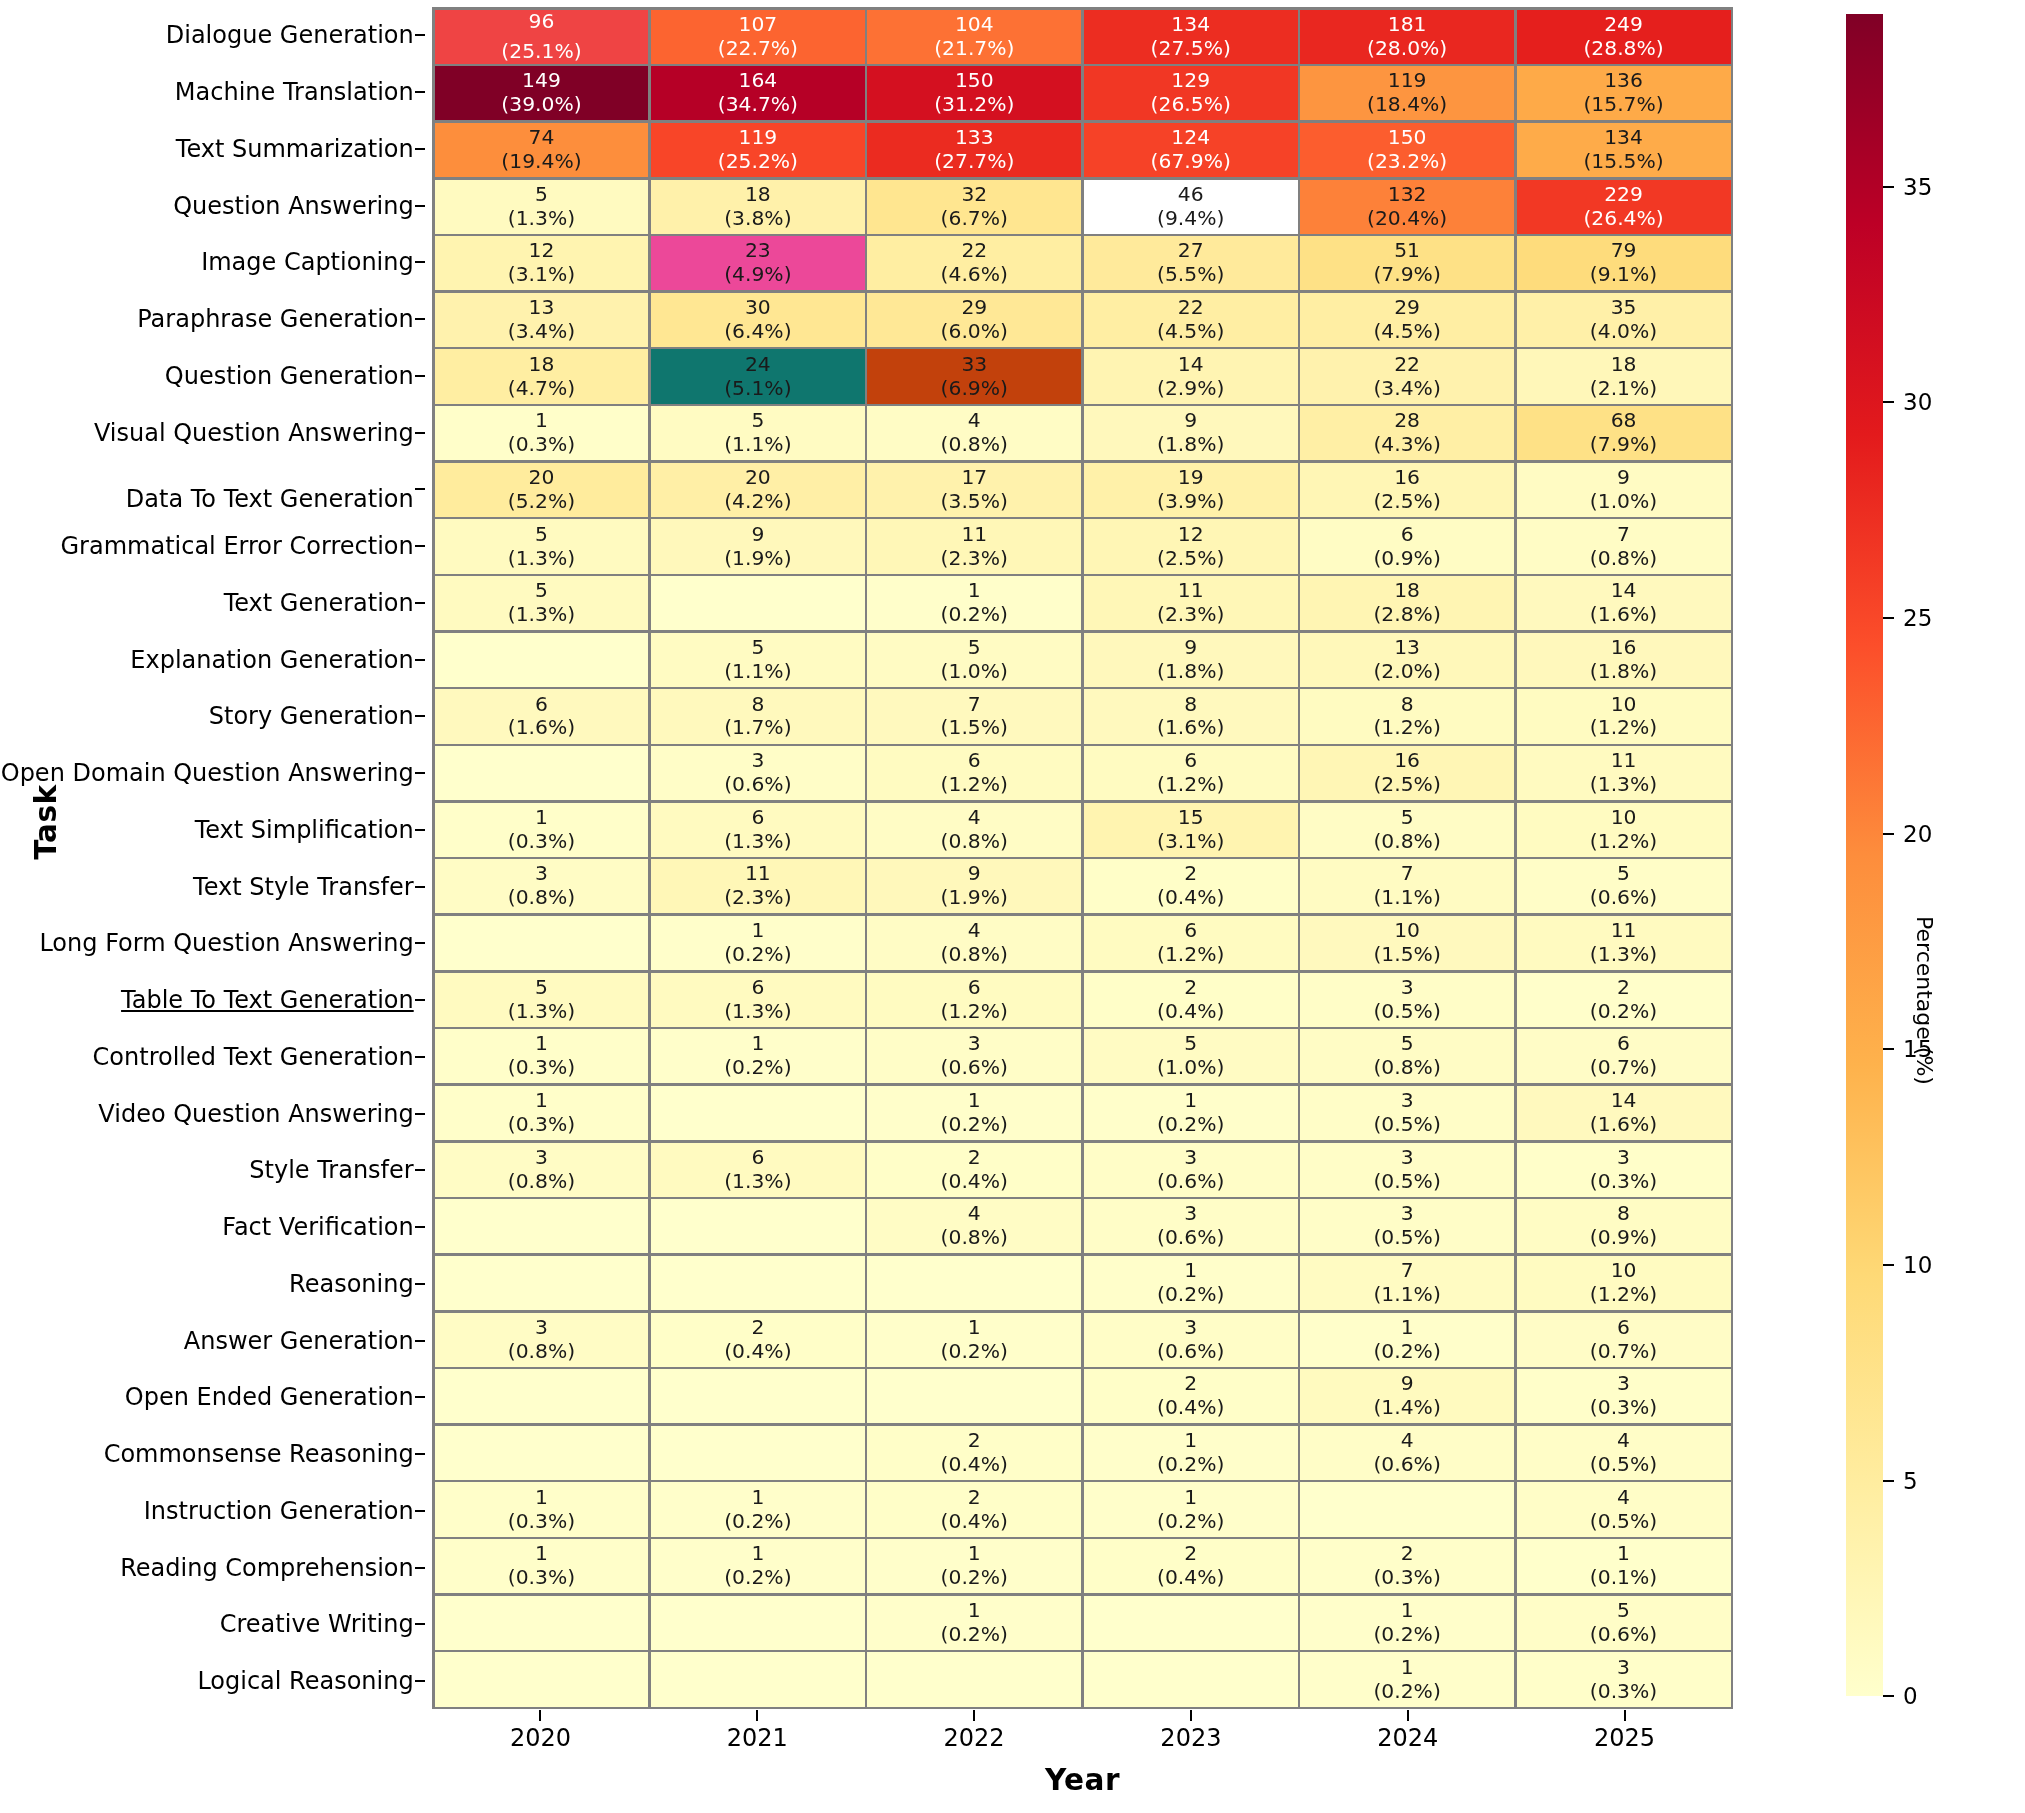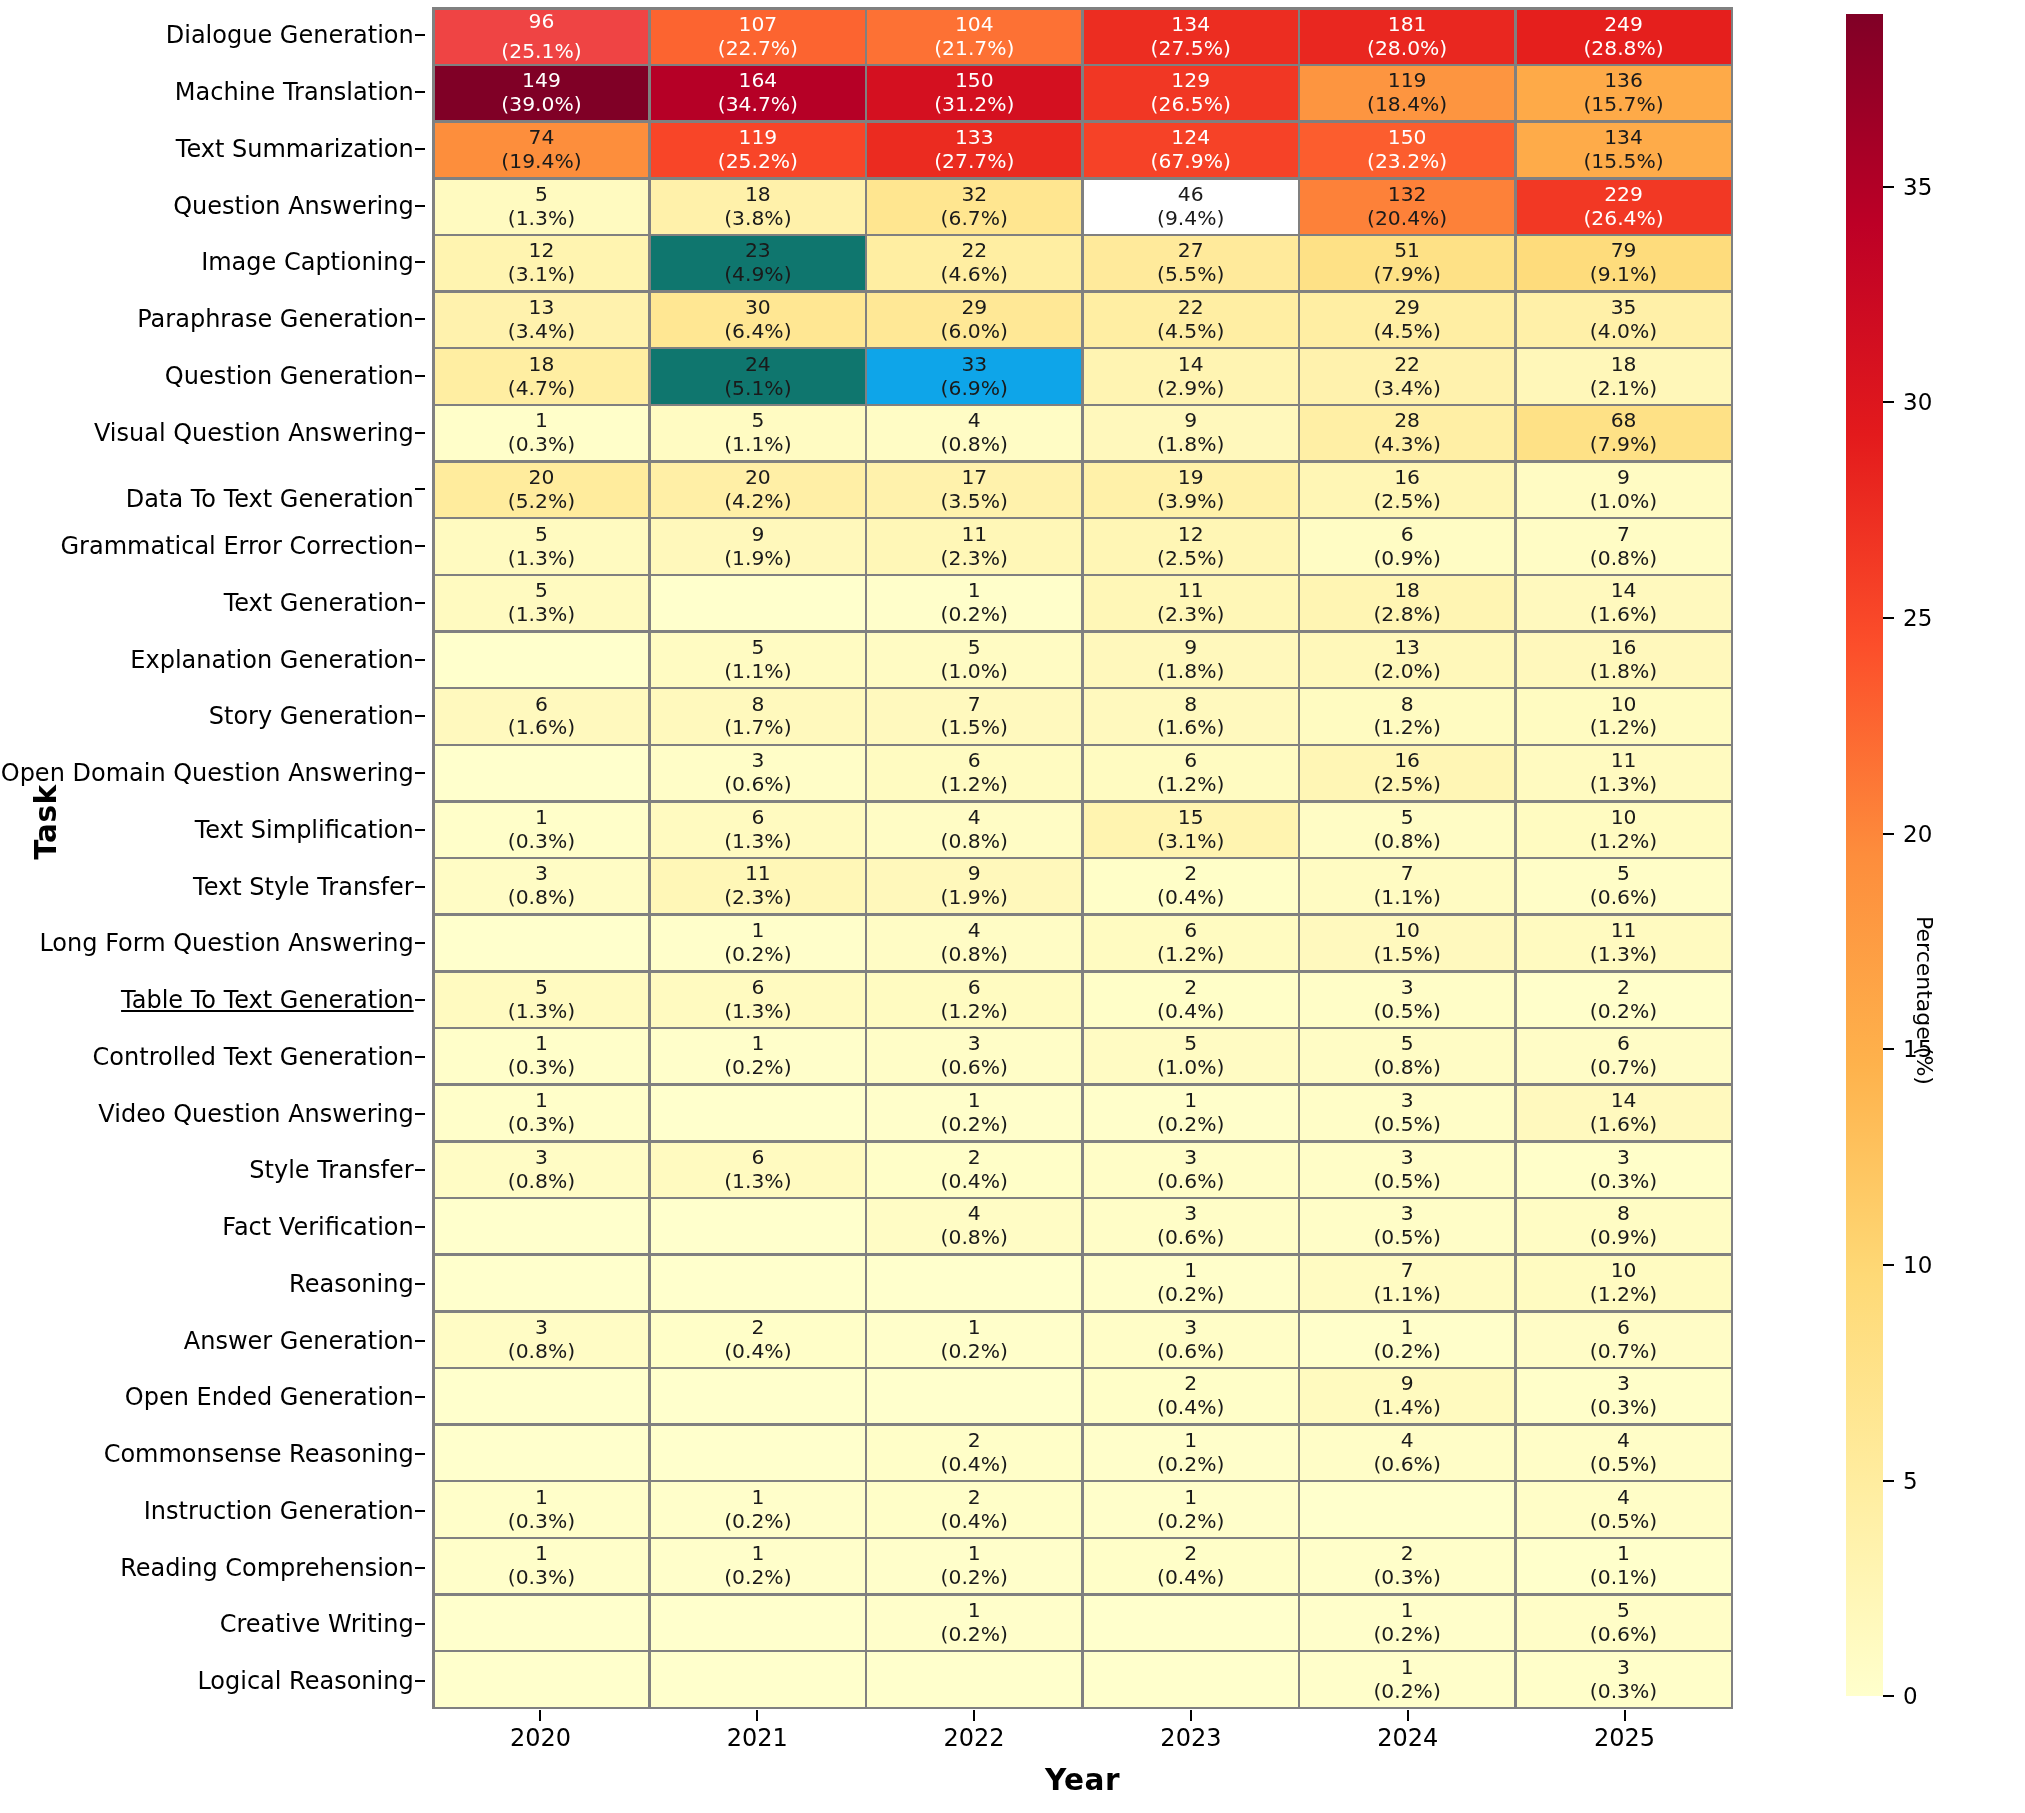--- a/index.html
+++ b/index.html
@@ -350,21 +350,21 @@
           <span class="pct">(20.4%)</span>
         </div>
         <div class="cell dark" style="background: rgb(242, 56, 36);">
           <span class="cnt">229</span>
           <span class="pct">(26.4%)</span>
         </div>
         <div class="cell light" style="background: rgb(255, 244, 176);">
           <span class="cnt">12</span>
           <span class="pct">(3.1%)</span>
         </div>
-        <div class="cell light" style="background: #0f766e;">
+        <div class="cell light" style="background: #ec4899;">
           <span class="cnt">23</span>
           <span class="pct">(4.9%)</span>
         </div>
         <div class="cell light" style="background: rgb(255, 238, 162);">
           <span class="cnt">22</span>
           <span class="pct">(4.6%)</span>
         </div>
         <div class="cell light" style="background: rgb(255, 234, 155);">
           <span class="cnt">27</span>
           <span class="pct">(5.5%)</span>
@@ -402,21 +402,21 @@
           <span class="pct">(4.0%)</span>
         </div>
         <div class="cell light" style="background: rgb(255, 238, 162);">
           <span class="cnt">18</span>
           <span class="pct">(4.7%)</span>
         </div>
         <div class="cell light" style="background: #0f766e;">
           <span class="cnt">24</span>
           <span class="pct">(5.1%)</span>
         </div>
-        <div class="cell light" style="background: #0ea5e9;">
+        <div class="cell light" style="background: #c2410c;">
           <span class="cnt">33</span>
           <span class="pct">(6.9%)</span>
         </div>
         <div class="cell light" style="background: rgb(255, 244, 178);">
           <span class="cnt">14</span>
           <span class="pct">(2.9%)</span>
         </div>
         <div class="cell light" style="background: rgb(255, 242, 173);">
           <span class="cnt">22</span>
           <span class="pct">(3.4%)</span>

